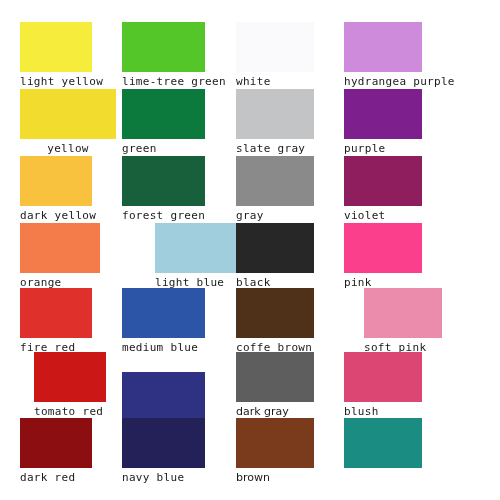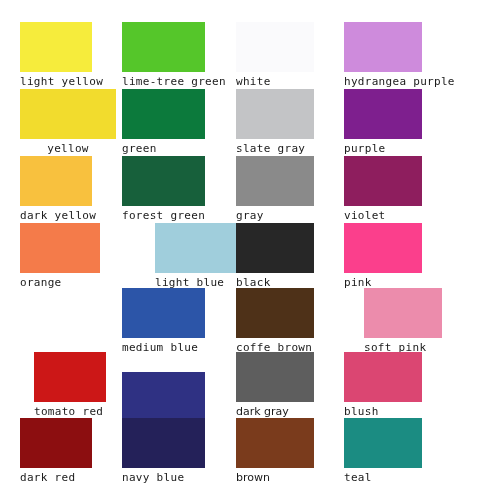--- a/index.html
+++ b/index.html
@@ -108,20 +108,24 @@
         <span class="swatch-label">light blue</span>
       </div>
       <div class="swatch-cell" style="left: 236px; top: 223px; width: 78px;">
         <span class="swatch-chip" title="#272727" style="background: rgb(39, 39, 39);"></span>
         <span class="swatch-label">black</span>
       </div>
       <div class="swatch-cell" style="left: 344px; top: 223px; width: 78px;">
         <span class="swatch-chip" title="#FB3F8C" style="background: rgb(251, 63, 140);"></span>
         <span class="swatch-label">pink</span>
       </div>
+      <div class="swatch-cell" style="left: 20px; top: 288px; width: 72px;">
+        <span class="swatch-chip" title="#E0302C" style="background: rgb(224, 48, 44);"></span>
+        <span class="swatch-label">fire red</span>
+      </div>
       <div class="swatch-cell" style="left: 122px; top: 288px; width: 83px;">
         <span class="swatch-chip" title="#2C55A8" style="background: rgb(44, 85, 168);"></span>
         <span class="swatch-label">medium blue</span>
       </div>
       <div class="swatch-cell" style="left: 236px; top: 288px; width: 78px;">
         <span class="swatch-chip" title="#4E3118" style="background: rgb(78, 49, 24);"></span>
         <span class="swatch-label">coffe brown</span>
       </div>
       <div class="swatch-cell" style="left: 344px; top: 288px; width: 78px; padding-left: 20px;">
         <span class="swatch-chip" title="#EC8CAC" style="background: rgb(236, 140, 172);"></span>
@@ -150,16 +154,15 @@
       <div class="swatch-cell" style="left: 122px; top: 418px; width: 83px;">
         <span class="swatch-chip" title="#242159" style="background: rgb(36, 33, 89);"></span>
         <span class="swatch-label">navy blue</span>
       </div>
       <div class="swatch-cell" style="left: 236px; top: 418px; width: 78px;">
         <span class="swatch-chip" title="#7A3B1C" style="background: rgb(122, 59, 28);"></span>
         <span class="swatch-label sans">brown</span>
       </div>
       <div class="swatch-cell" style="left: 344px; top: 418px; width: 78px;">
         <span class="swatch-chip" title="#1B8C82" style="background: rgb(27, 140, 130);"></span>
-        <span class="swatch-label">teal</span>
       </div>
     </div>
 </div>
 
 </body></html>

